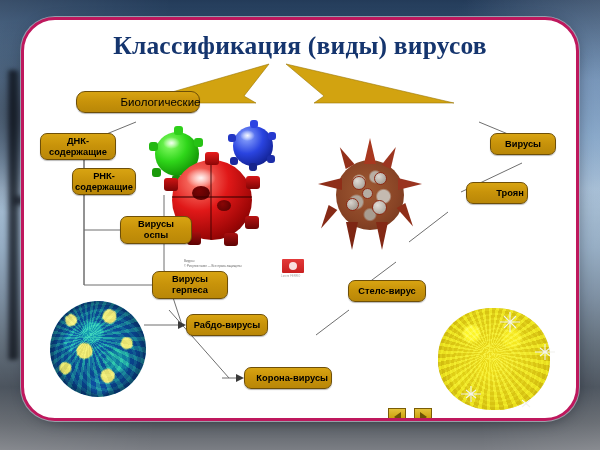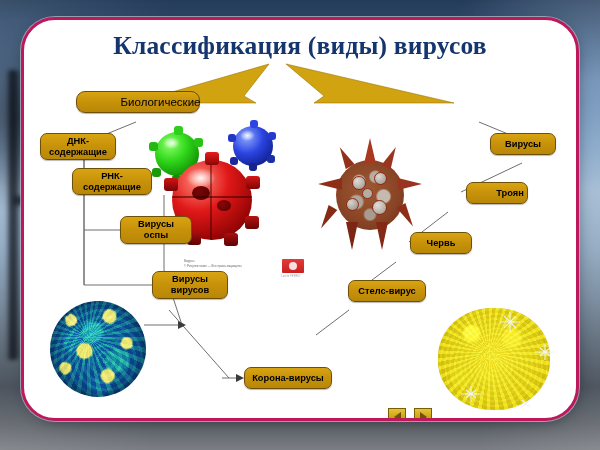--- a/index.html
+++ b/index.html
@@ -419,57 +419,57 @@
     </div>
 
 
     <div class="node" style="left:16px; top:113px; width:76px; height:27px;">
       <span>
         <span>ДНК-</span><br>
         <span>содержащие</span>
       </span>
     </div>
 
-    <div class="node" style="left:48px; top:148px; width:80px; height:27px;">
+    <div class="node" style="left:48px; top:148px; width:64px; height:27px;">
       <span>
         <span>РНК-</span><br>
         <span>содержащие</span>
       </span>
     </div>
 
     <div class="node" style="left:96px; top:196px; width:72px; height:28px;">
       <span>
         <span>Вирусы</span><br>
         <span>оспы</span>
       </span>
     </div>
 
     <div class="node" style="left:128px; top:251px; width:76px; height:28px;">
       <span>
         <span>Вирусы</span><br>
-        <span>вирусов</span>
+        <span>герпеса</span>
       </span>
     </div>
 
-
-    <div class="node" style="left:220px; top:347px; width:88px; height:22px;">
+    <div class="node" style="left:162px; top:294px; width:82px; height:22px;">
+      <span>Рабдо-вирусы</span>
+    </div>
+
+    <div class="node" style="left:220px; top:347px; width:88px; height:22px;justify-content:flex-end;">
       <span>Корона-вирусы</span>
     </div>
 
     <div class="node" style="left:466px; top:113px; width:66px; height:22px;">
       <span>Вирусы</span>
     </div>
 
     <div class="node" style="left:442px; top:162px; width:62px; height:22px;padding-left:29px;">
       <span>Троян</span>
     </div>
 
-    <div class="node" style="left:386px; top:212px; width:62px; height:22px;">
-      <span>Червь</span>
-    </div>
 
     <div class="node" style="left:324px; top:260px; width:78px; height:22px;">
       <span>Стелс-вирус</span>
     </div>
 
 
     <div class="navbtn" style="left:364px; top:388px;">
       <span class="tri-l"></span>
     </div>
     <div class="navbtn" style="left:390px; top:388px;">

